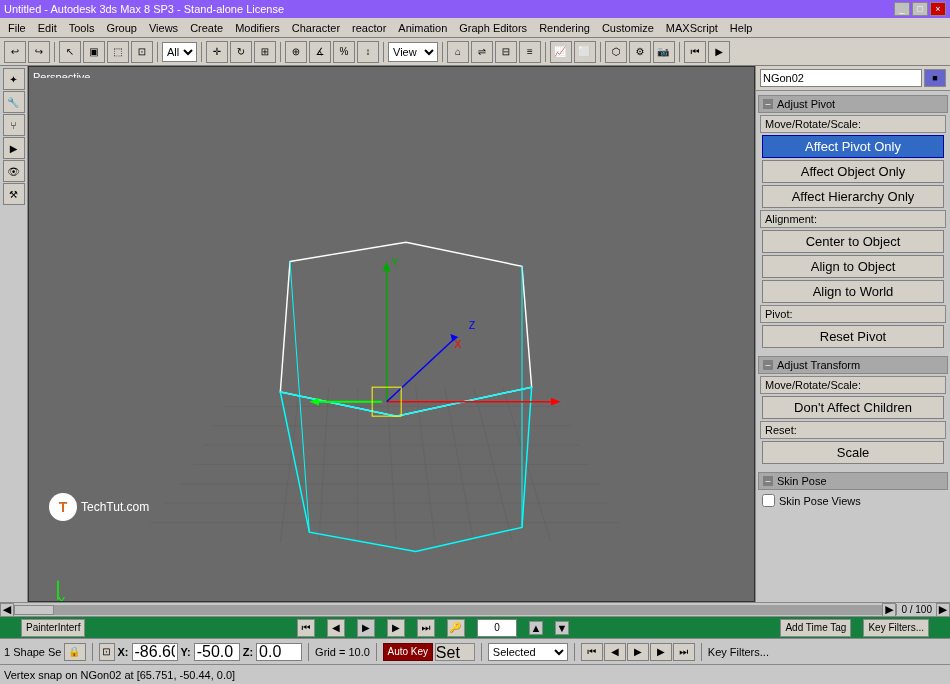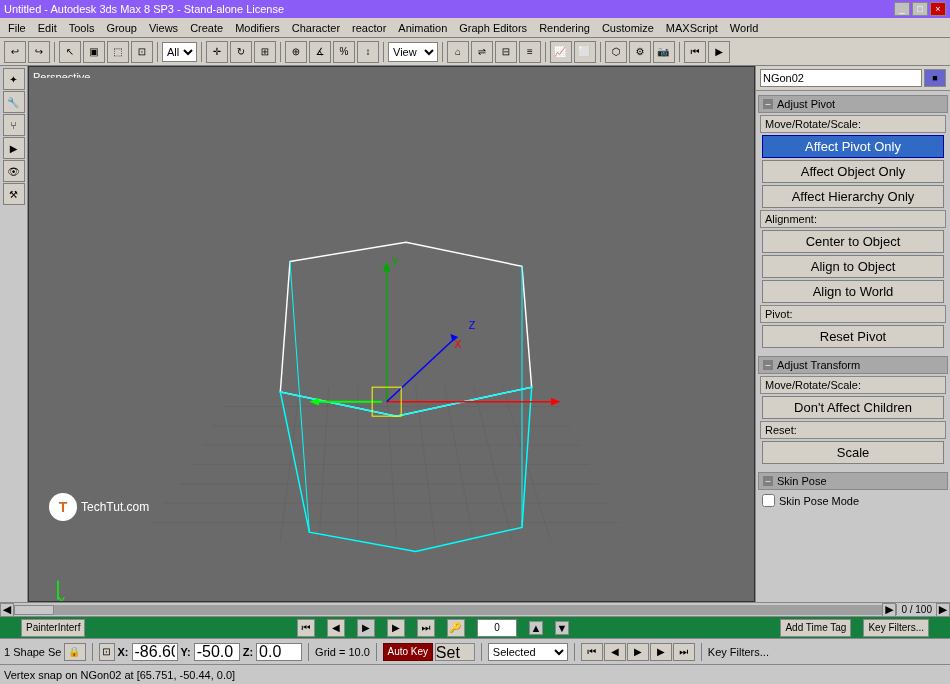--- a/index.html
+++ b/index.html
@@ -150,21 +150,21 @@
   <span class="menu-item">Views</span>
   <span class="menu-item">Create</span>
   <span class="menu-item">Modifiers</span>
   <span class="menu-item">Character</span>
   <span class="menu-item">reactor</span>
   <span class="menu-item">Animation</span>
   <span class="menu-item">Graph Editors</span>
   <span class="menu-item">Rendering</span>
   <span class="menu-item">Customize</span>
   <span class="menu-item">MAXScript</span>
-  <span class="menu-item">World</span>
+  <span class="menu-item">Help</span>
 </div>
 
 <div id="toolbar">
   <div class="tb-btn">↩</div>
   <div class="tb-btn">↪</div>
   <div class="tb-separator"></div>
   <div class="tb-btn">↖</div>
   <div class="tb-btn">▣</div>
   <div class="tb-btn">⬚</div>
   <div class="tb-btn">⊡</div>
@@ -327,21 +327,21 @@
       </div>
 
       <div class="panel-section">
 
         <div class="section-header">
           <div class="section-collapse">–</div>
           <span>Skin Pose</span>
         </div>
         <div style="display:flex; align-items:center; padding: 2px 4px;">
           <input type="checkbox" style="margin-right: 4px;">
-          <span>Skin Pose Mode</span>
+          <span>Skin Pose Views</span>
         </div>
       </div>
     </div>
   </div>
 
   <div id="hscroll">
     <div style="width:14px; height:14px; background:#c8c8c8; border:1px solid #888; display:flex; align-items:center; justify-content:center; cursor:pointer;">◀</div>
     <div style="flex:1; height:10px; background:#a0a0a0; position:relative;">
       <div style="width:40px; height:10px; background:#c8c8c8; border:1px solid #888; position:absolute; left:0;"></div>
     </div>

